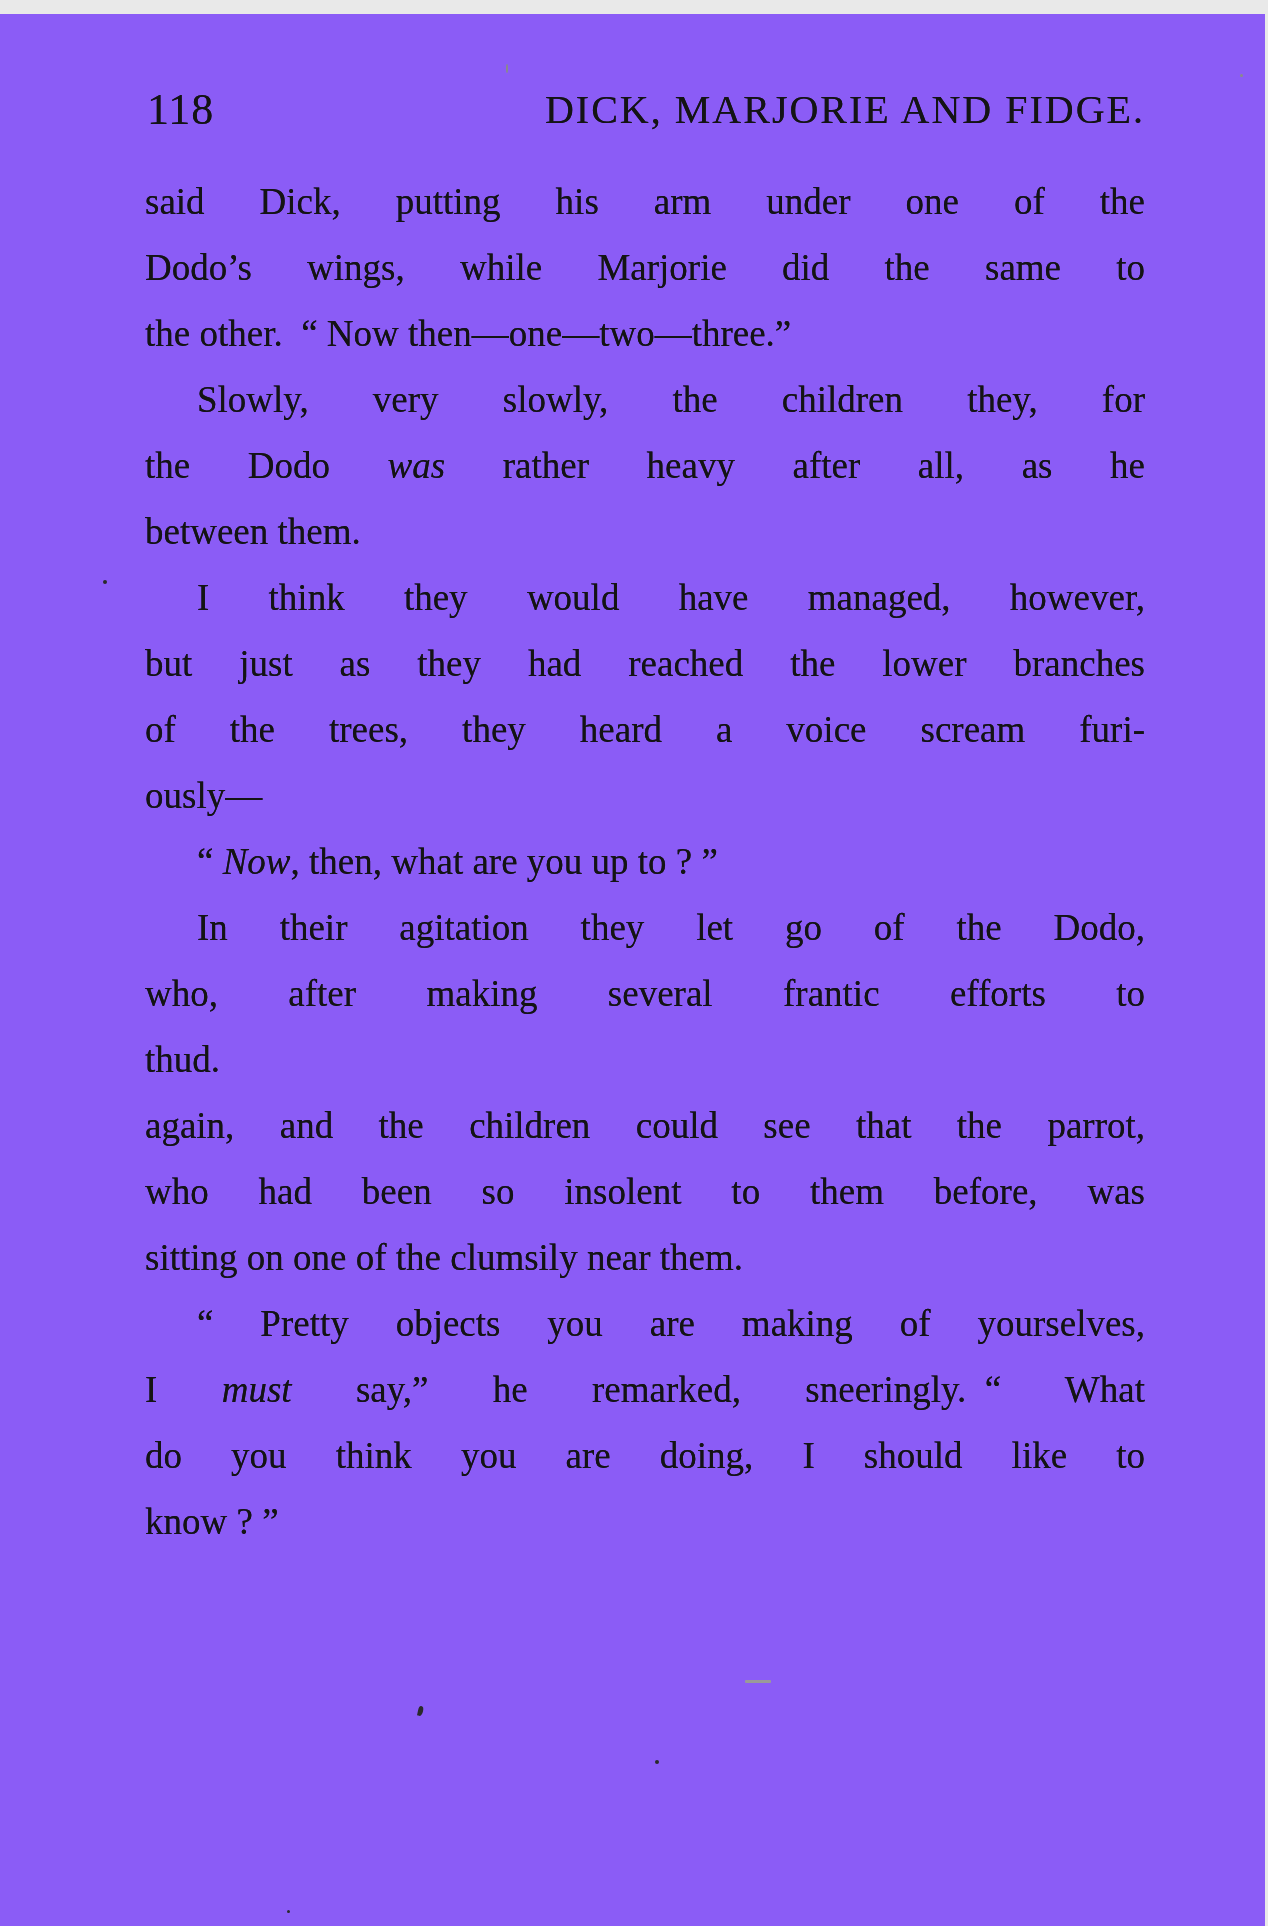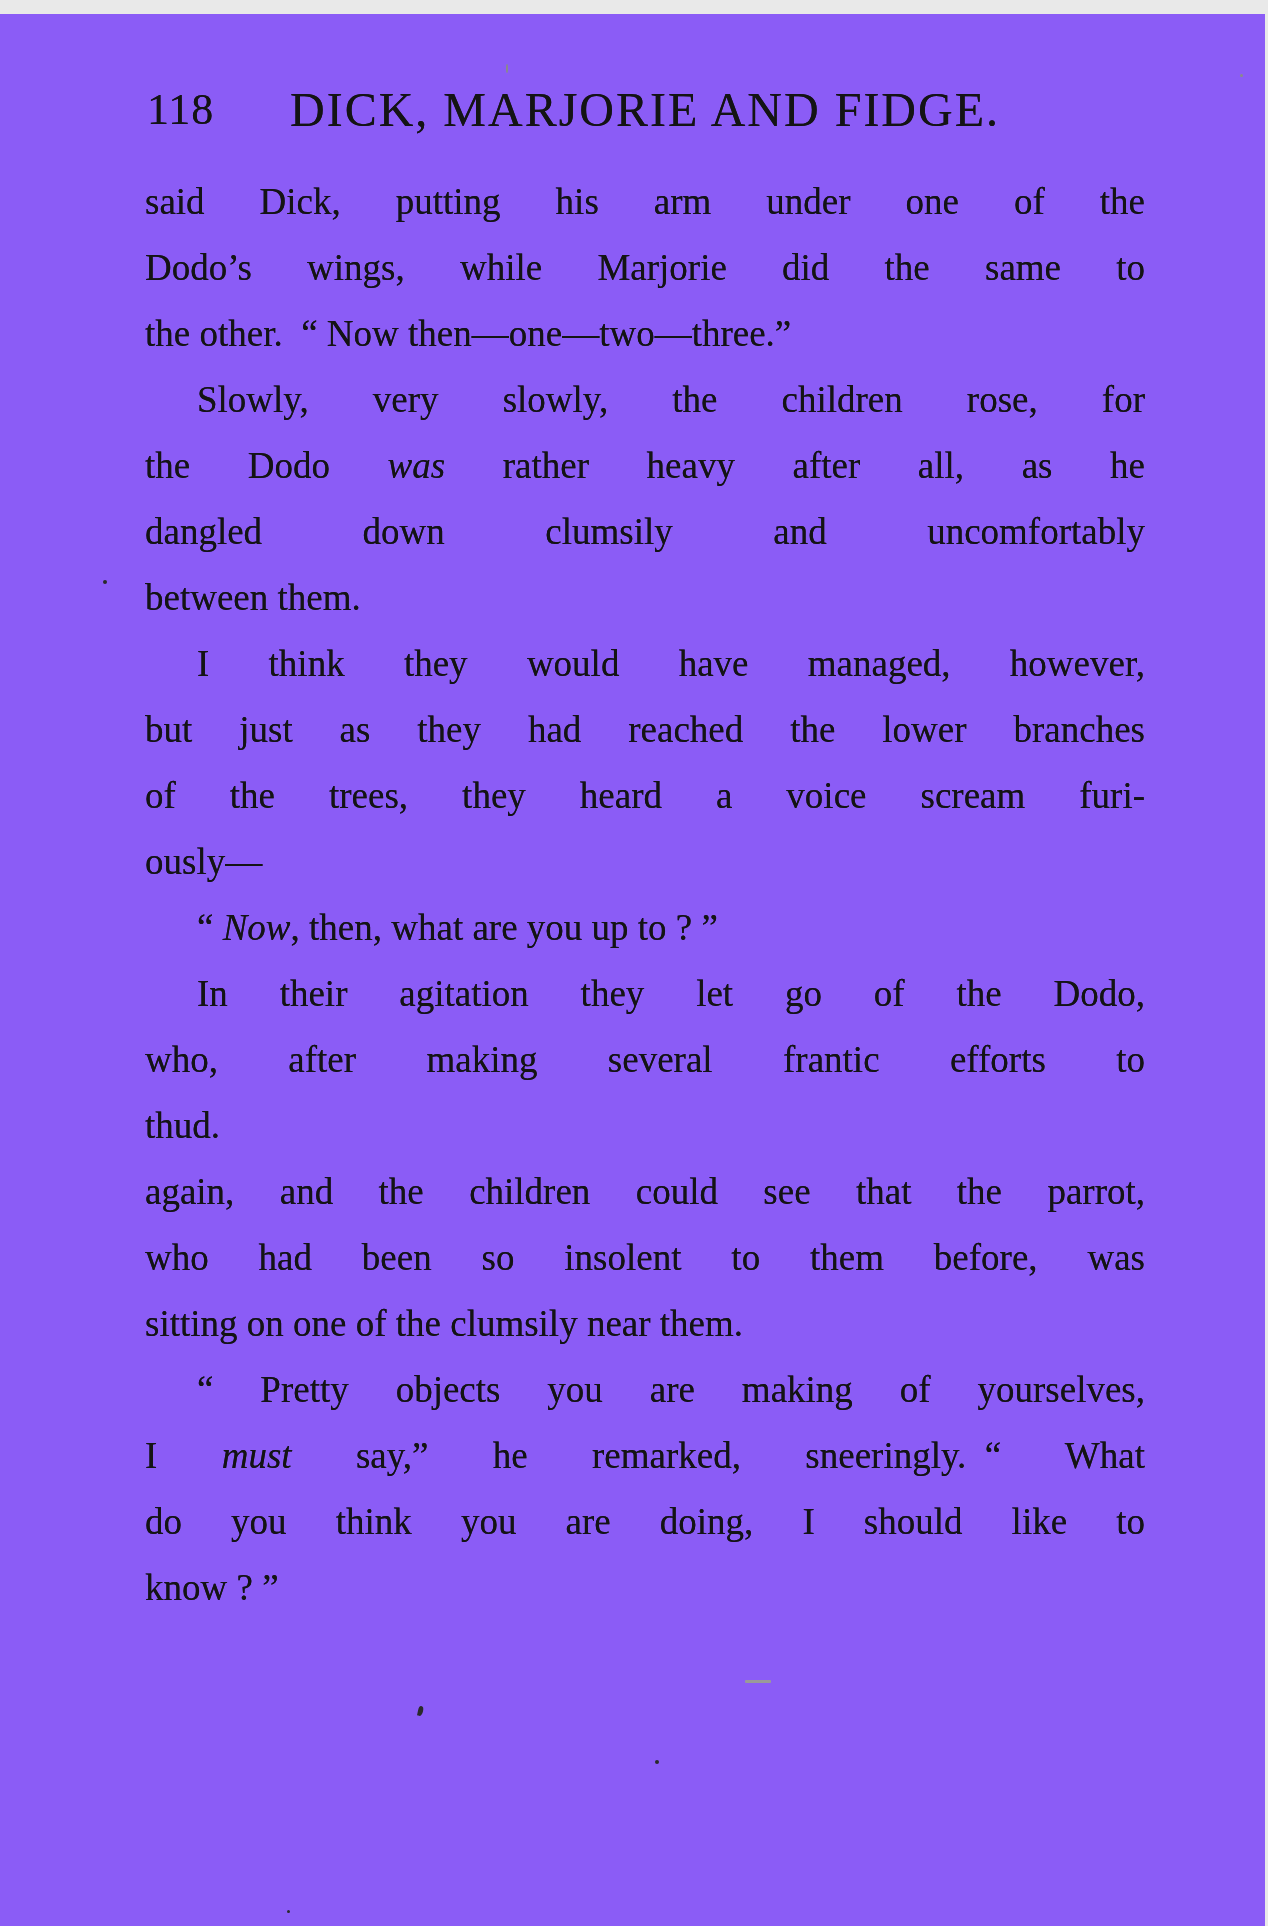--- a/index.html
+++ b/index.html
@@ -24,22 +24,22 @@
   .folio {
     position: absolute;
     left: 2px;
     top: 1px;
     font-size: 44px;
     line-height: 42px;
     letter-spacing: 1px;
   }
   .running-title {
     display: block;
-    text-align: center;
-    font-size: 48px;
+    text-align: right;
+    font-size: 40px;
     line-height: 44px;
     letter-spacing: 2px;
   }
   .textblock {
     position: absolute;
     top: 155px;
     left: 145px;
     width: 1000px;
   }
   .line {
@@ -80,23 +80,22 @@
 
   <div class="header">
     <span class="folio">118</span>
     <span class="running-title">DICK, MARJORIE AND FIDGE.</span>
   </div>
 
   <div class="textblock" id="textblock">
       <div class="line"><span>said Dick, putting his arm under one of the</span></div>
       <div class="line"><span>Dodo’s wings, while Marjorie did the same to</span></div>
       <div class="line nojust"><span>the other. “ Now then—one—two—three.”</span></div>
-      <div class="line indent"><span>Slowly, very slowly, the children rose, for</span></div>
+      <div class="line indent"><span>Slowly, very slowly, the children they, for</span></div>
       <div class="line"><span>the Dodo </span><span class="it">was</span><span> rather heavy after all, as he</span></div>
-      <div class="line"><span>dangled down clumsily and uncomfortably</span></div>
       <div class="line nojust"><span>between them.</span></div>
       <div class="line indent"><span>I think they would have managed, however,</span></div>
       <div class="line"><span>but just as they had reached the lower branches</span></div>
       <div class="line"><span>of the trees, they heard a voice scream furi-</span></div>
       <div class="line nojust"><span>ously—</span></div>
       <div class="line indent nojust"><span>“ </span><span class="it">Now</span><span>, then, what are you up to ? ”</span></div>
       <div class="line indent"><span>In their agitation they let go of the Dodo,</span></div>
       <div class="line"><span>who, after making several frantic efforts to</span></div>
       <div class="line nojust"><span>thud.</span></div>
       <div class="line"><span>again, and the children could see that the parrot,</span></div>

